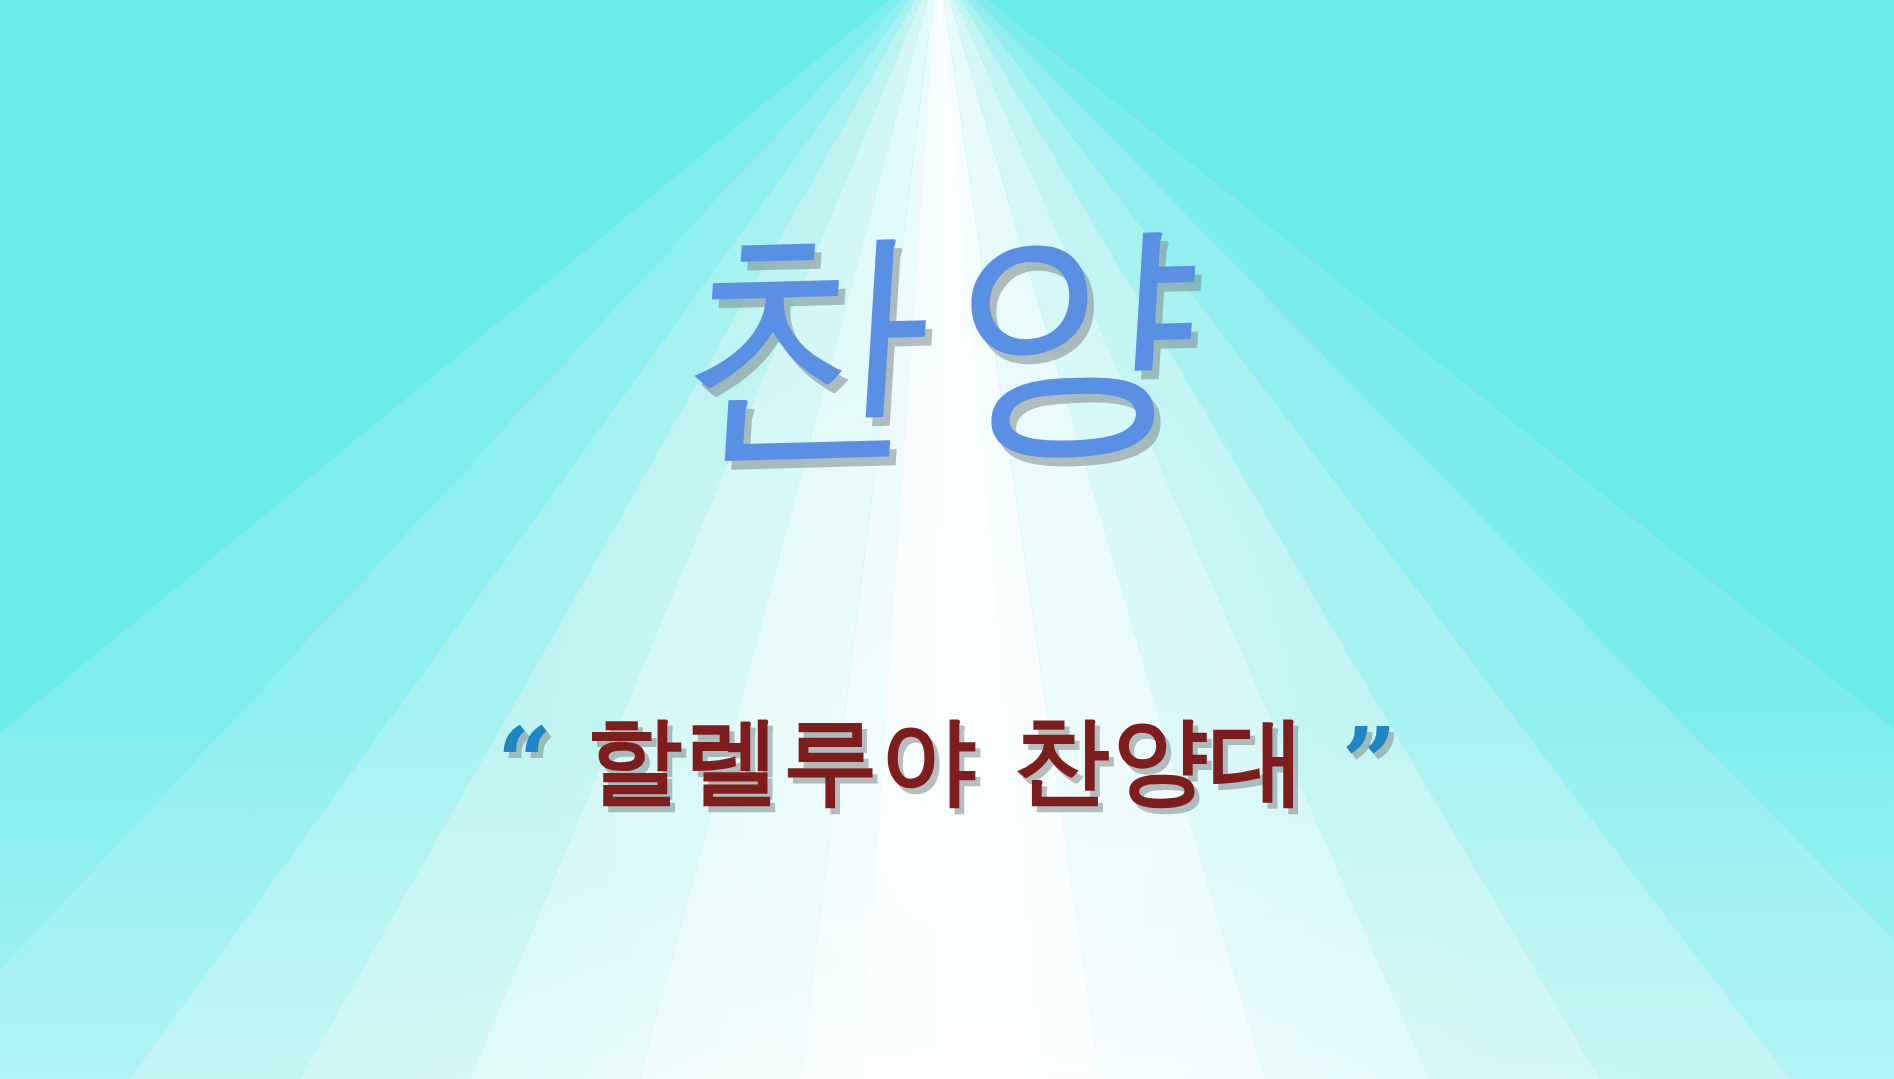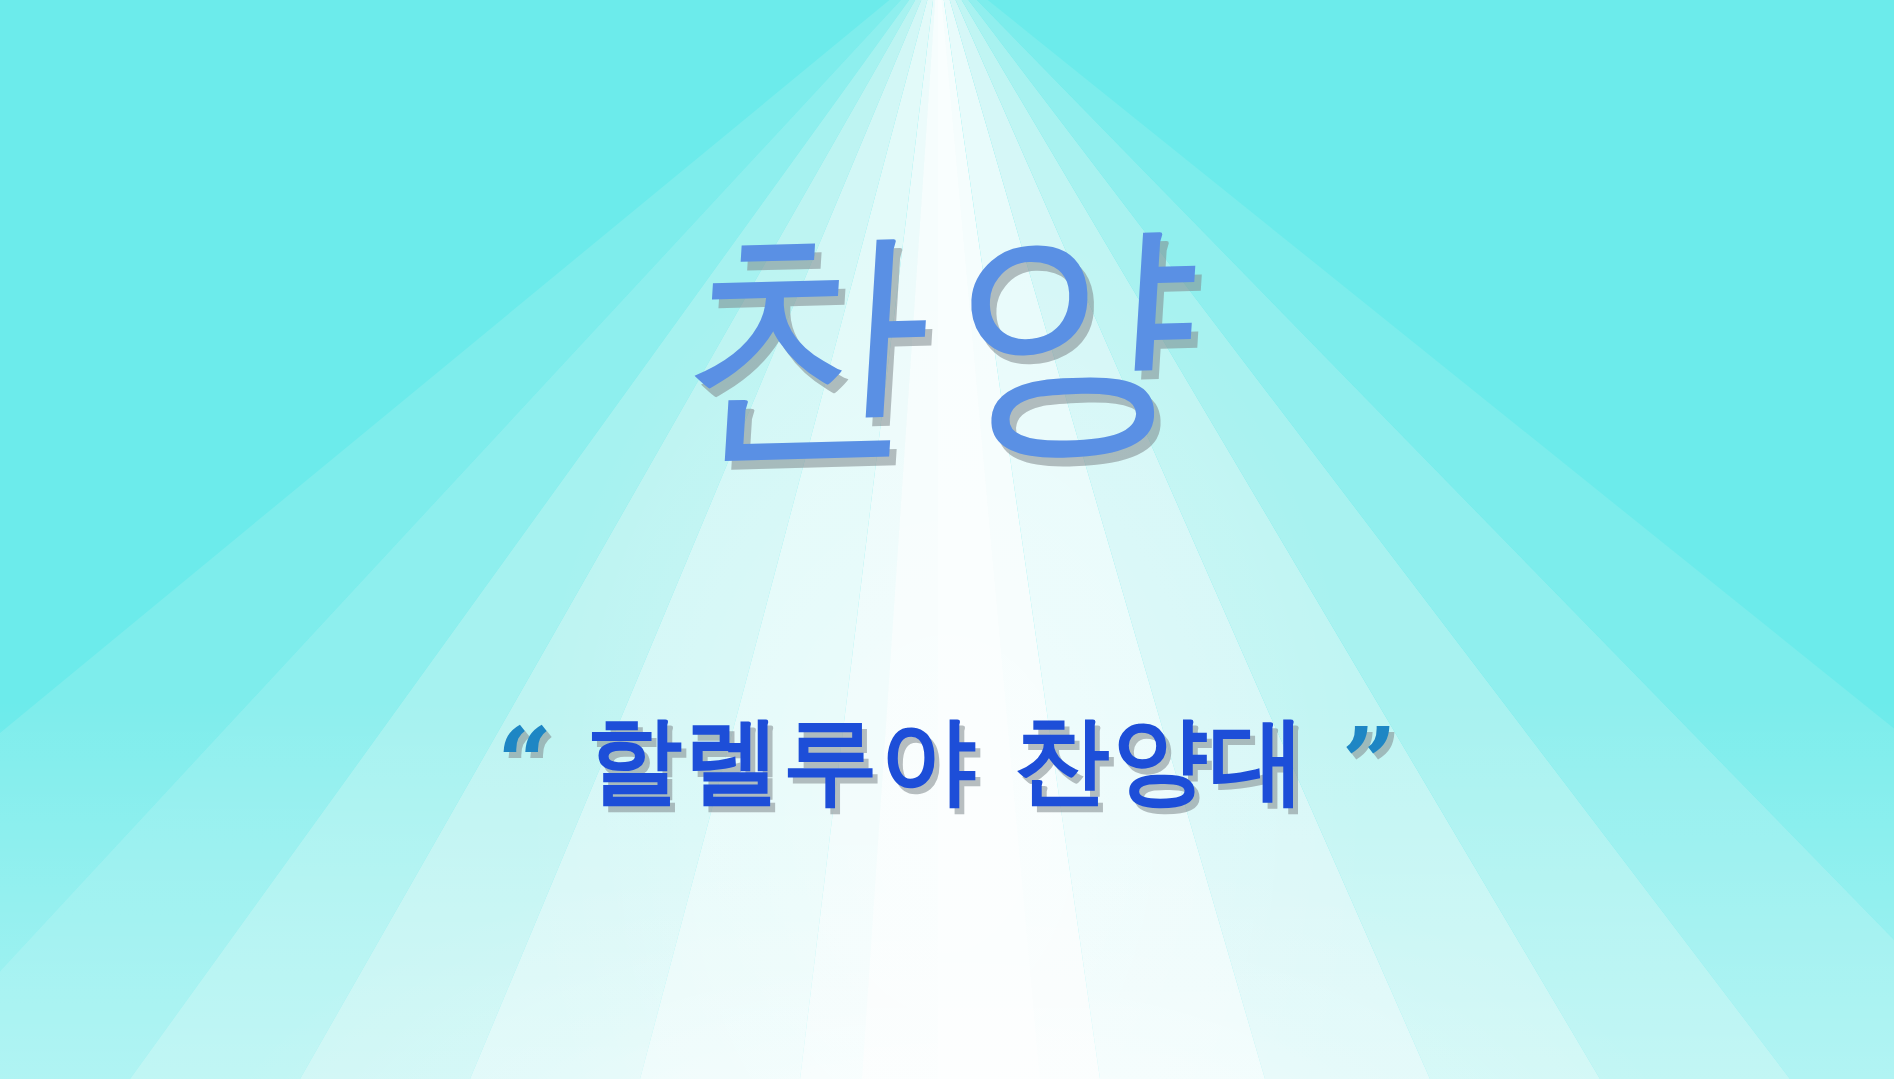--- a/index.html
+++ b/index.html
@@ -112,21 +112,21 @@
   }
   .quote-open  { margin-top: 6px; }
   .quote-close { margin-top: 6px; }
 
   .subtitle {
     font-family: "DejaVu Sans", "Liberation Sans", sans-serif;
     font-size: 96px;
     line-height: 0.92;
     font-weight: 700;
     letter-spacing: 2px;
-    color: #1d4ed8;
+    color: #7f1d1d;
     text-shadow: 5px 6px 0 rgba(128,136,140,0.55);
     white-space: nowrap;
   }
 </style>
 </head>
 <body>
 
 <div class="stage">
 
   <div class="ray-layer">

